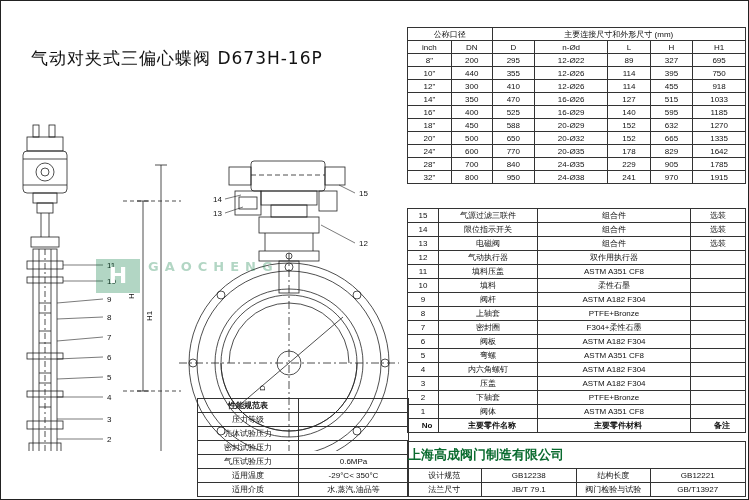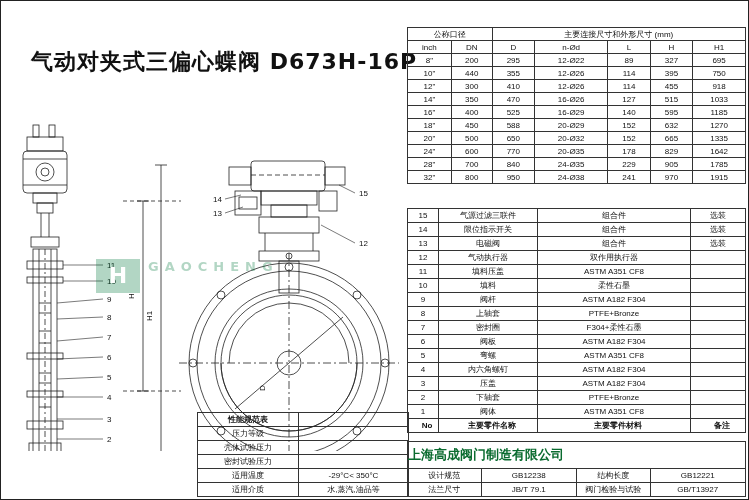--- a/index.html
+++ b/index.html
@@ -10,21 +10,21 @@
   }
   .sheet{position:absolute;inset:0;border:1px solid #222;box-sizing:border-box;}
 
   
   table{border-collapse:collapse;}
   td,th{border:1px solid #333;padding:0 2px;font-size:8px;line-height:11px;text-align:center;white-space:nowrap;}
 
   
   .title{
     position:absolute;left:30px;top:46px;
-    font-size:22px;font-weight:bold;letter-spacing:1px;
+    font-size:17px;font-weight:normal;letter-spacing:1px;
     font-family:"DejaVu Sans", sans-serif;
     text-align:center;
   }
 
   
   .dimtable{position:absolute;right:2px;top:2px;width:339px;}
   .dimtable table{width:100%;margin-top:24px;}
   .dimtable td{height:12px;}
   .dimtable .grp{font-size:8px;}
 
@@ -310,20 +310,24 @@
           </tr>
       <tr>
             <td class="k">壳体试验压力</td>
             <td class="v"></td>
           </tr>
       <tr>
             <td class="k">密封试验压力</td>
             <td class="v"></td>
           </tr>
       <tr>
+            <td class="k">气压试验压力</td>
+            <td class="v">0.6MPa</td>
+          </tr>
+      <tr>
             <td class="k">适用温度</td>
             <td class="v">-29°C&lt; 350°C</td>
           </tr>
       <tr>
             <td class="k">适用介质</td>
             <td class="v">水,蒸汽,油品等</td>
           </tr>
     </tbody>
       </table>
   </div>

